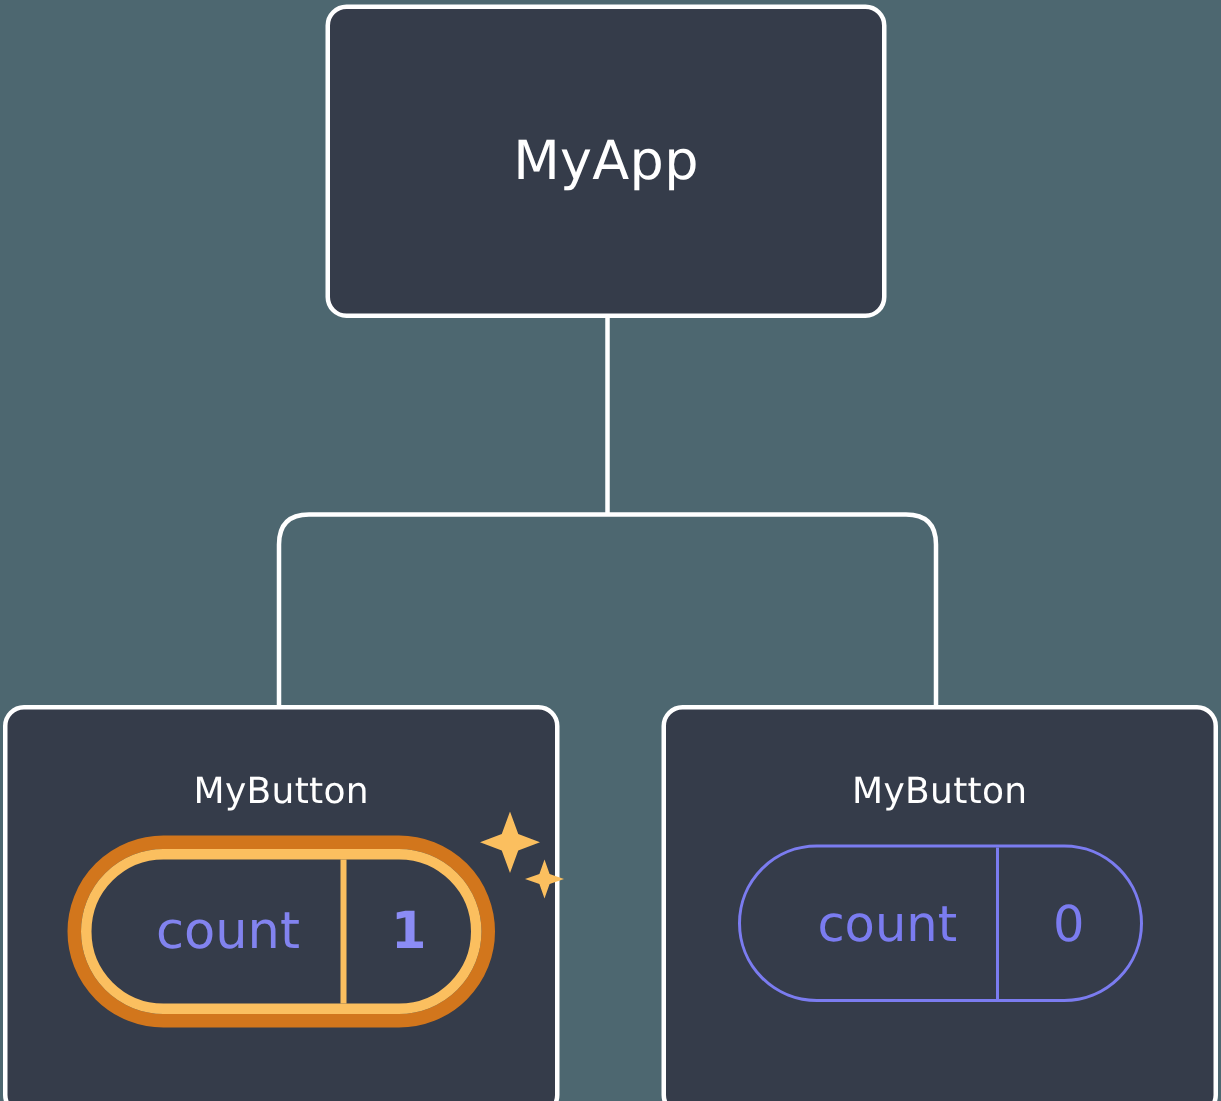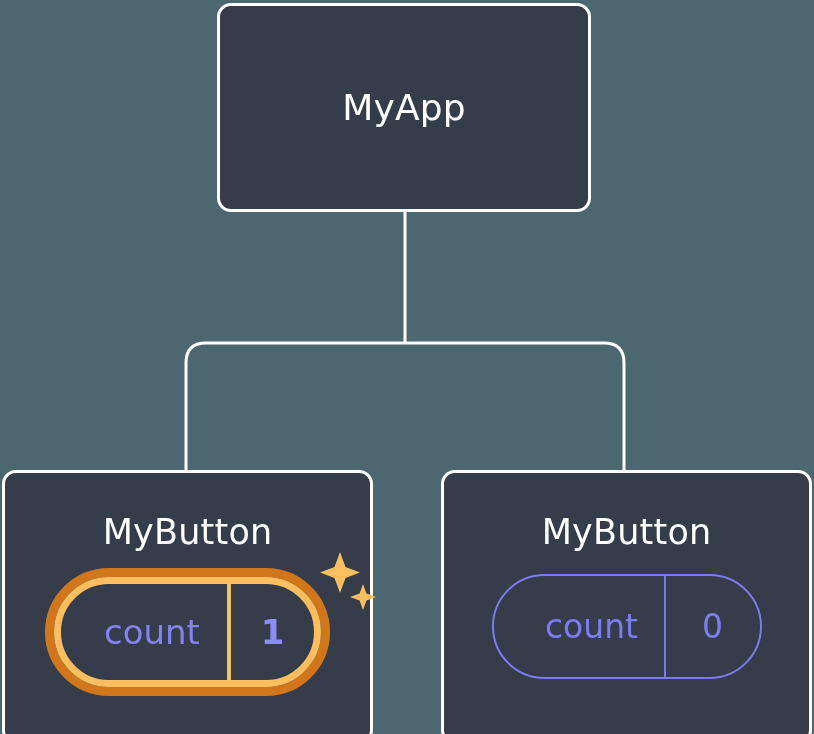--- a/index.html
+++ b/index.html
@@ -59,21 +59,21 @@
     left: 441px;
     top: 470px;
     width: 371px;
     height: 274px;
     border-radius: 14px;
     padding-top: 42px;
   }
 
   .node-title {
     color: #ffffff;
-    font-size: 35px;
+    font-size: 24px;
     font-weight: 400;
     letter-spacing: 0.2px;
     line-height: 1;
     white-space: nowrap;
   }
   .node-root .node-title {
     font-size: 36px;
   }
 
   

